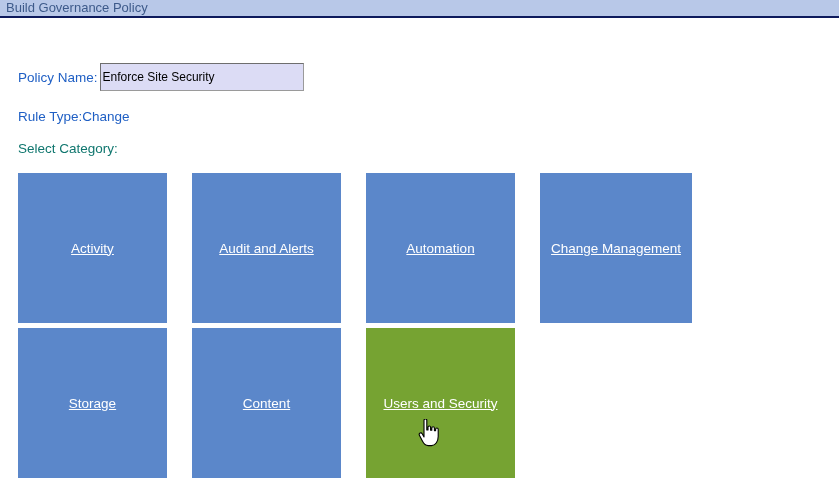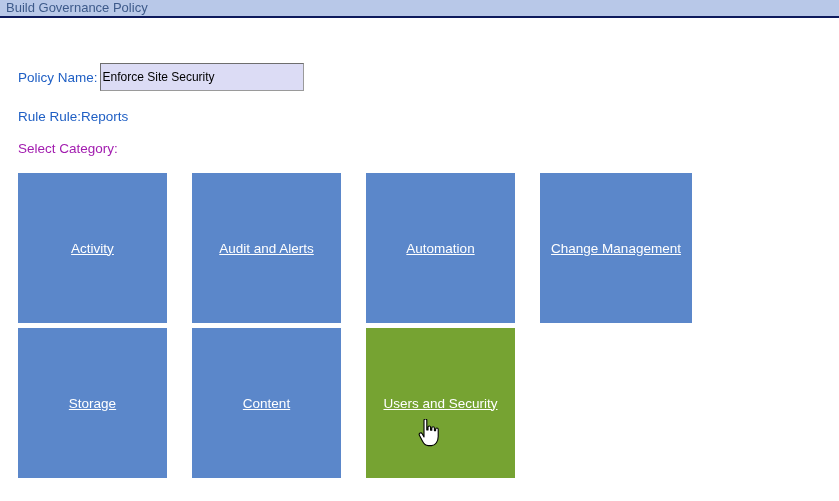--- a/index.html
+++ b/index.html
@@ -80,21 +80,21 @@
     top: 89px;
     font-size: 13.5px;
     color: #1f5fc4;
     white-space: nowrap;
   }
   .row-selectcat {
     position: absolute;
     left: 18px;
     top: 121px;
     font-size: 13.5px;
-    color: #a21caf;
+    color: #0f766e;
     white-space: nowrap;
   }
 
   
   .tile-grid {
     position: absolute;
     left: 18px;
     top: 173px;
     width: 821px;
   }
@@ -147,21 +147,21 @@
   <div class="titlebar-text">Build Governance Policy</div>
 </div>
 
 <div class="form-area">
 
   <div class="row-policy">
     <span class="label-blue">Policy Name:</span>
     <input class="policy-input" type="text" value="Enforce Site Security" style="">
   </div>
 
-  <div class="row-ruletype">Rule Rule:Reports</div>
+  <div class="row-ruletype">Rule Type:Change</div>
 
   <div class="row-selectcat">Select Category:</div>
 </div>
 
 <div class="tile-grid">
 
   <div class="tile-row">
     <div class="tile">
       <span class="tile-label">Activity</span>
     </div>

